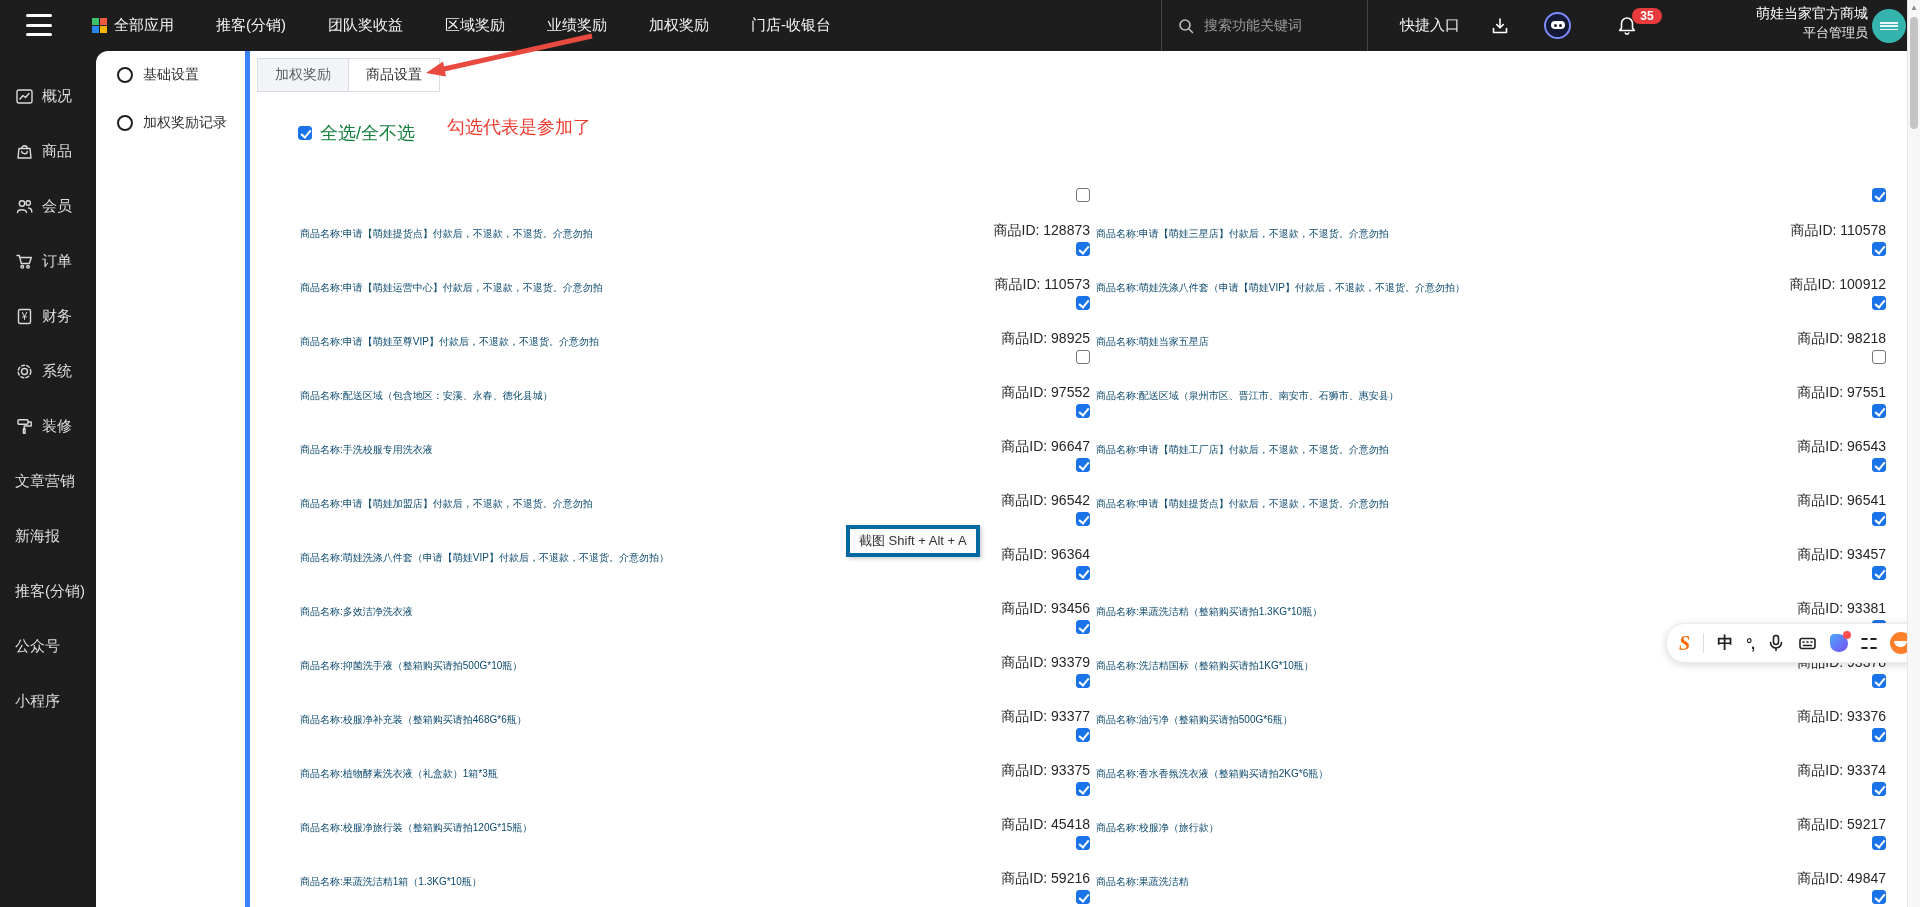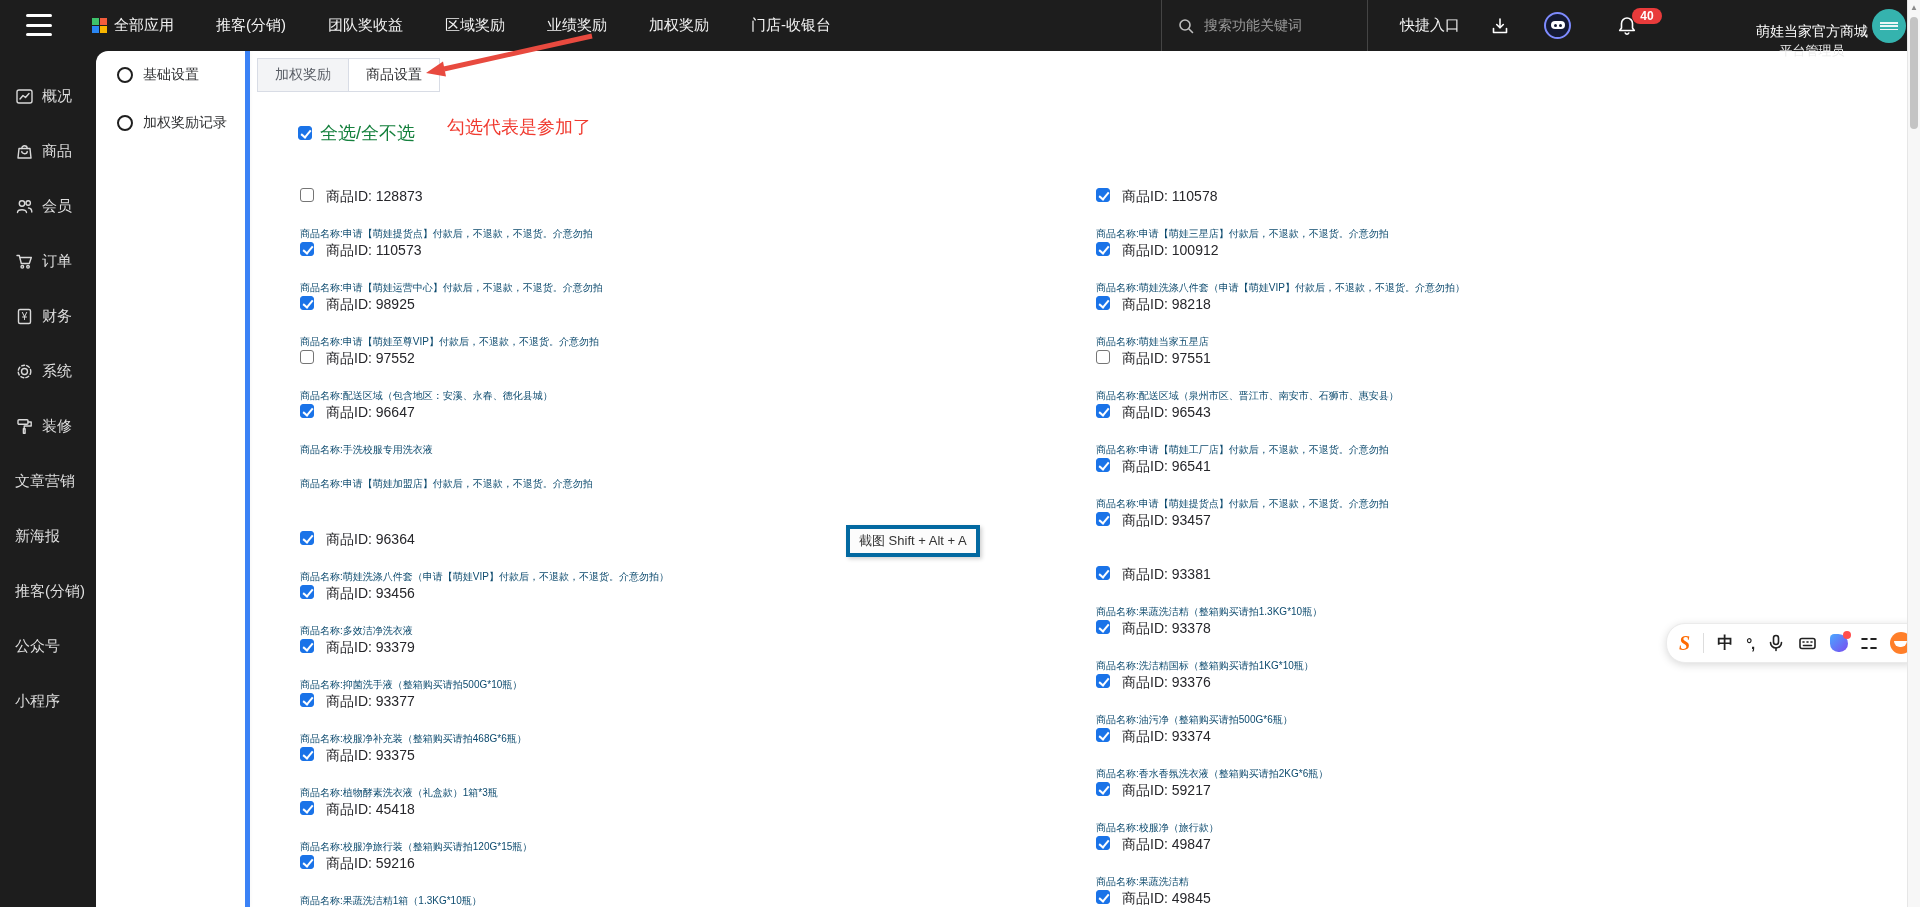--- a/index.html
+++ b/index.html
@@ -13,21 +13,21 @@
   #topnav{left:92px;top:0;height:51px;display:flex;align-items:center;gap:42px;}
   .topnav-item{display:flex;align-items:center;gap:7px;font-size:15px;white-space:nowrap;cursor:pointer;}
   .applogo{width:15px;height:15px;display:grid;grid-template-columns:7px 7px;grid-template-rows:7px 7px;gap:1px;}
   .applogo b:nth-child(1){background:#3ec26b;} .applogo b:nth-child(2){background:#f25c3c;}
   .applogo b:nth-child(3){background:#2a86f3;} .applogo b:nth-child(4){background:#f7b500;}
   .tb-divider{top:0;width:1px;height:51px;background:#444;}
   #searchbox{left:1178px;top:0;height:51px;display:flex;align-items:center;gap:10px;color:#9a9a9a;font-size:14px;cursor:text;}
   #quick-entry{left:1400px;top:0;height:51px;display:flex;align-items:center;font-size:15px;cursor:pointer;}
   .tb-icon{top:0;height:51px;display:flex;align-items:center;cursor:pointer;}
   #bell-badge{left:1632px;top:8px;background:#e93b3b;color:#fff;font-size:12px;min-width:22px;height:16px;border-radius:8px;display:flex;align-items:center;justify-content:center;padding:0 4px;font-weight:bold;}
-  #store-info{right:52px;top:22px;text-align:center;line-height:19px;}
+  #store-info{right:52px;top:4px;text-align:right;line-height:19px;}
   #store-name{font-size:14px;color:#fff;}
   #store-role{font-size:13px;color:#ececec;}
   #avatar{right:14px;top:9px;width:34px;height:34px;border-radius:50%;background:#35b3ae;overflow:hidden;}
   #avatar:after{content:"";position:absolute;left:8px;top:13px;width:18px;height:8px;background:
      repeating-linear-gradient(#fff 0 1.5px,transparent 1.5px 3.5px);opacity:.9;}
 
   
   #sidebar{left:0;top:51px;width:96px;height:856px;background:#1d1d1d;z-index:4;}
   .side-item{height:55px;display:flex;align-items:flex-end;padding-left:15px;gap:8px;color:#dedede;font-size:15px;cursor:pointer;white-space:nowrap;}
   .side-icon{width:19px;height:19px;flex:none;display:flex;align-items:center;justify-content:center;}
@@ -53,21 +53,21 @@
 
   
   .cb{width:14px;height:14px;box-sizing:border-box;border:1.5px solid #757575;border-radius:3px;background:#fff;position:relative;flex:none;cursor:pointer;}
   .cb.checked{background:#1a73e8;border-color:#1a73e8;}
   .cb.checked::after{content:"";position:absolute;left:3.5px;top:0.5px;width:4px;height:8px;border:solid #fff;border-width:0 2px 2px 0;transform:rotate(40deg);}
 
   
   .prod-col{position:absolute;top:137px;width:790px;}
   #col-left{left:204px;} #col-right{left:1000px;}
   .prod{height:54px;}
-  .prod .row1{display:flex;align-items:flex-start;gap:12px;height:20px;font-size:14px;color:#26262a;}
+  .prod .row1{display:flex;align-items:flex-end;gap:20px;height:20px;font-size:14px;color:#26262a;flex-direction:column;}
   .prod .row2{margin-top:19px;height:20px;font-size:10px;color:#0c4a6e;white-space:nowrap;}
 
   
   #snip-tooltip{left:846px;top:525px;background:#fcfcfc;border:4px solid #0369a1;box-shadow:2px 2px 4px rgba(0,0,0,.18);padding:3px 9px;font-size:13px;color:#333;white-space:nowrap;z-index:8;}
 
   
   #arrow-svg{left:420px;top:24px;z-index:9;pointer-events:none;}
 
   
   #ime-bar{left:1666px;top:623px;height:38px;background:#fff;border:1px solid #ebebeb;border-radius:19px;box-shadow:0 2px 8px rgba(0,0,0,.15);display:flex;align-items:center;padding:0 12px;gap:13px;z-index:9;}
@@ -154,21 +154,21 @@
       <span style="position:absolute;left:8px;top:9.5px;width:3px;height:3px;background:#141a33;border-radius:50%;"></span>
       <span style="position:absolute;left:13px;top:9.5px;width:3px;height:3px;background:#141a33;border-radius:50%;"></span>
     </div>
   </div>
   <div class="tb-icon abs" style="left:1616px">
     <svg width="22" height="22" viewBox="0 0 22 22" style="stroke:#fff;fill:none;stroke-width:1.6;stroke-linecap:round;stroke-linejoin:round">
         <path d="M11 3 a5.5 5.5 0 0 0-5.5 5.5 v4.5 l-1.8 2.5 h14.6 l-1.8-2.5 v-4.5 A5.5 5.5 0 0 0 11 3z"></path>
         <path d="M9.2 18 a2 2 0 0 0 3.6 0"></path>
       </svg>
   </div>
-  <div id="bell-badge" class="abs">40</div>
+  <div id="bell-badge" class="abs">35</div>
   <div id="store-info" class="abs">
     <div id="store-name">萌娃当家官方商城</div>
     <div id="store-role">平台管理员</div>
   </div>
   <div id="avatar" class="abs"></div>
 </div>
 
 <div id="sidebar" class="abs">
     <div class="side-item">
       <span class="side-icon">
@@ -309,20 +309,24 @@
     <div class="row2">商品名称:配送区域（包含地区：安溪、永春、德化县城）</div>
   </div>
         <div class="prod">
     <div class="row1">
             <span class="cb checked"></span>
             <span>商品ID: 96647</span>
           </div>
     <div class="row2">商品名称:手洗校服专用洗衣液</div>
   </div>
         <div class="prod">
+    <div class="row1">
+            <span class="cb checked"></span>
+            <span>商品ID: 96542</span>
+          </div>
     <div class="row2">商品名称:申请【萌娃加盟店】付款后，不退款，不退货。介意勿拍</div>
   </div>
         <div class="prod">
     <div class="row1">
             <span class="cb checked"></span>
             <span>商品ID: 96364</span>
           </div>
     <div class="row2">商品名称:萌娃洗涤八件套（申请【萌娃VIP】付款后，不退款，不退货。介意勿拍）</div>
   </div>
         <div class="prod">

